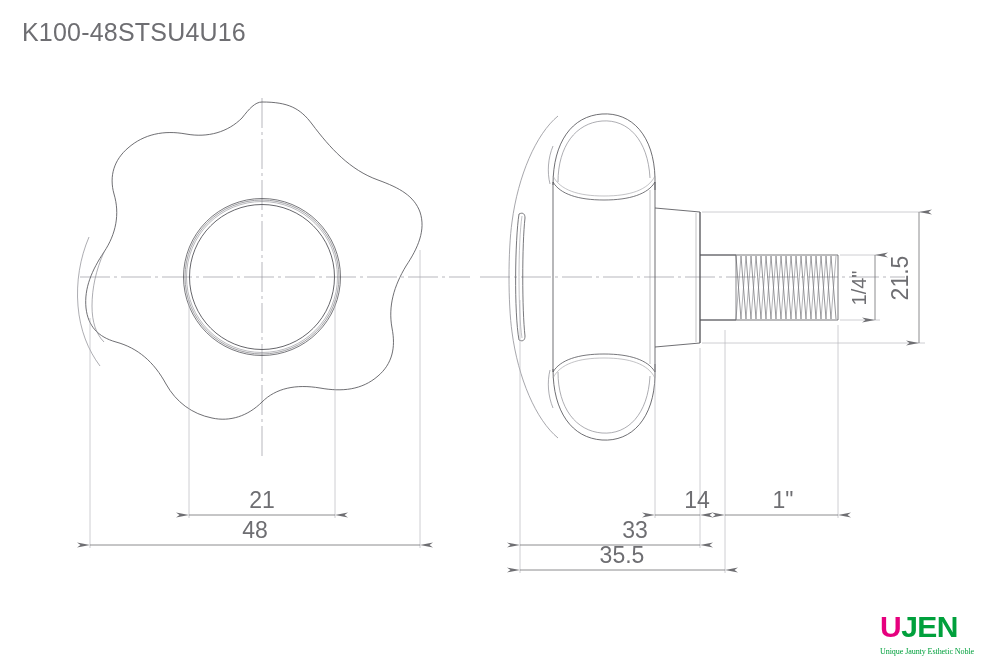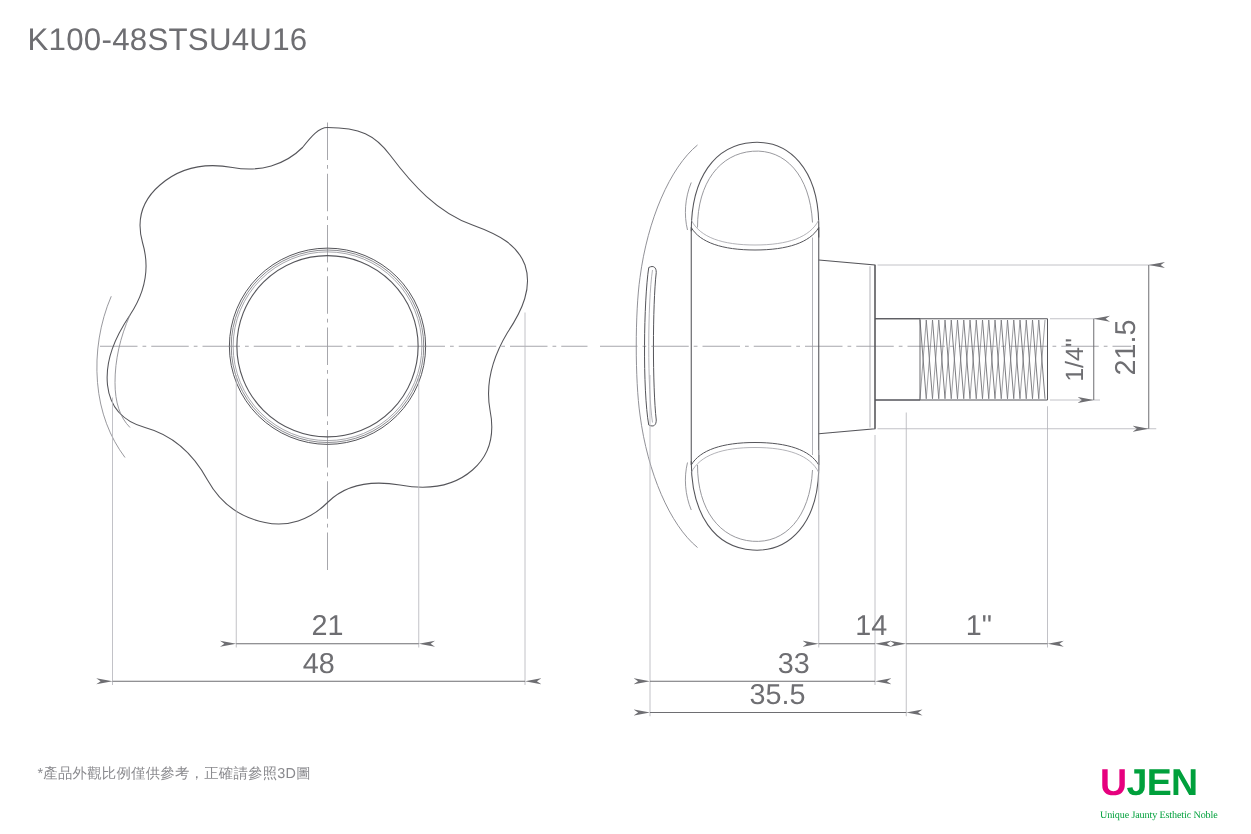--- a/index.html
+++ b/index.html
@@ -279,21 +279,20 @@
       <text class="dim-sm" x="866" y="288" text-anchor="middle" transform="rotate(-90 866 288)">1/4"</text>
     </g>
 
     <g>
       <line x1="919" y1="212" x2="919" y2="343" stroke="#6e6e72" stroke-width="0.8" marker-start="url(#arrU)" marker-end="url(#arrD)"></line>
       <text class="dim" x="908" y="278" text-anchor="middle" transform="rotate(-90 908 278)">21.5</text>
     </g>
 
   </svg>
 
-  <div class="footnote footnote-cn">*產品外觀比例僅供參考，正確請參照3D圖</div>
 
 
   <div id="logo-block">
     <div class="logo-word"><span class="logo-u">U</span><span class="logo-jen">JEN</span></div>
     <div class="logo-tagline">Unique Jaunty Esthetic Noble</div>
   </div>
 
 </div>
 
 </body></html>

